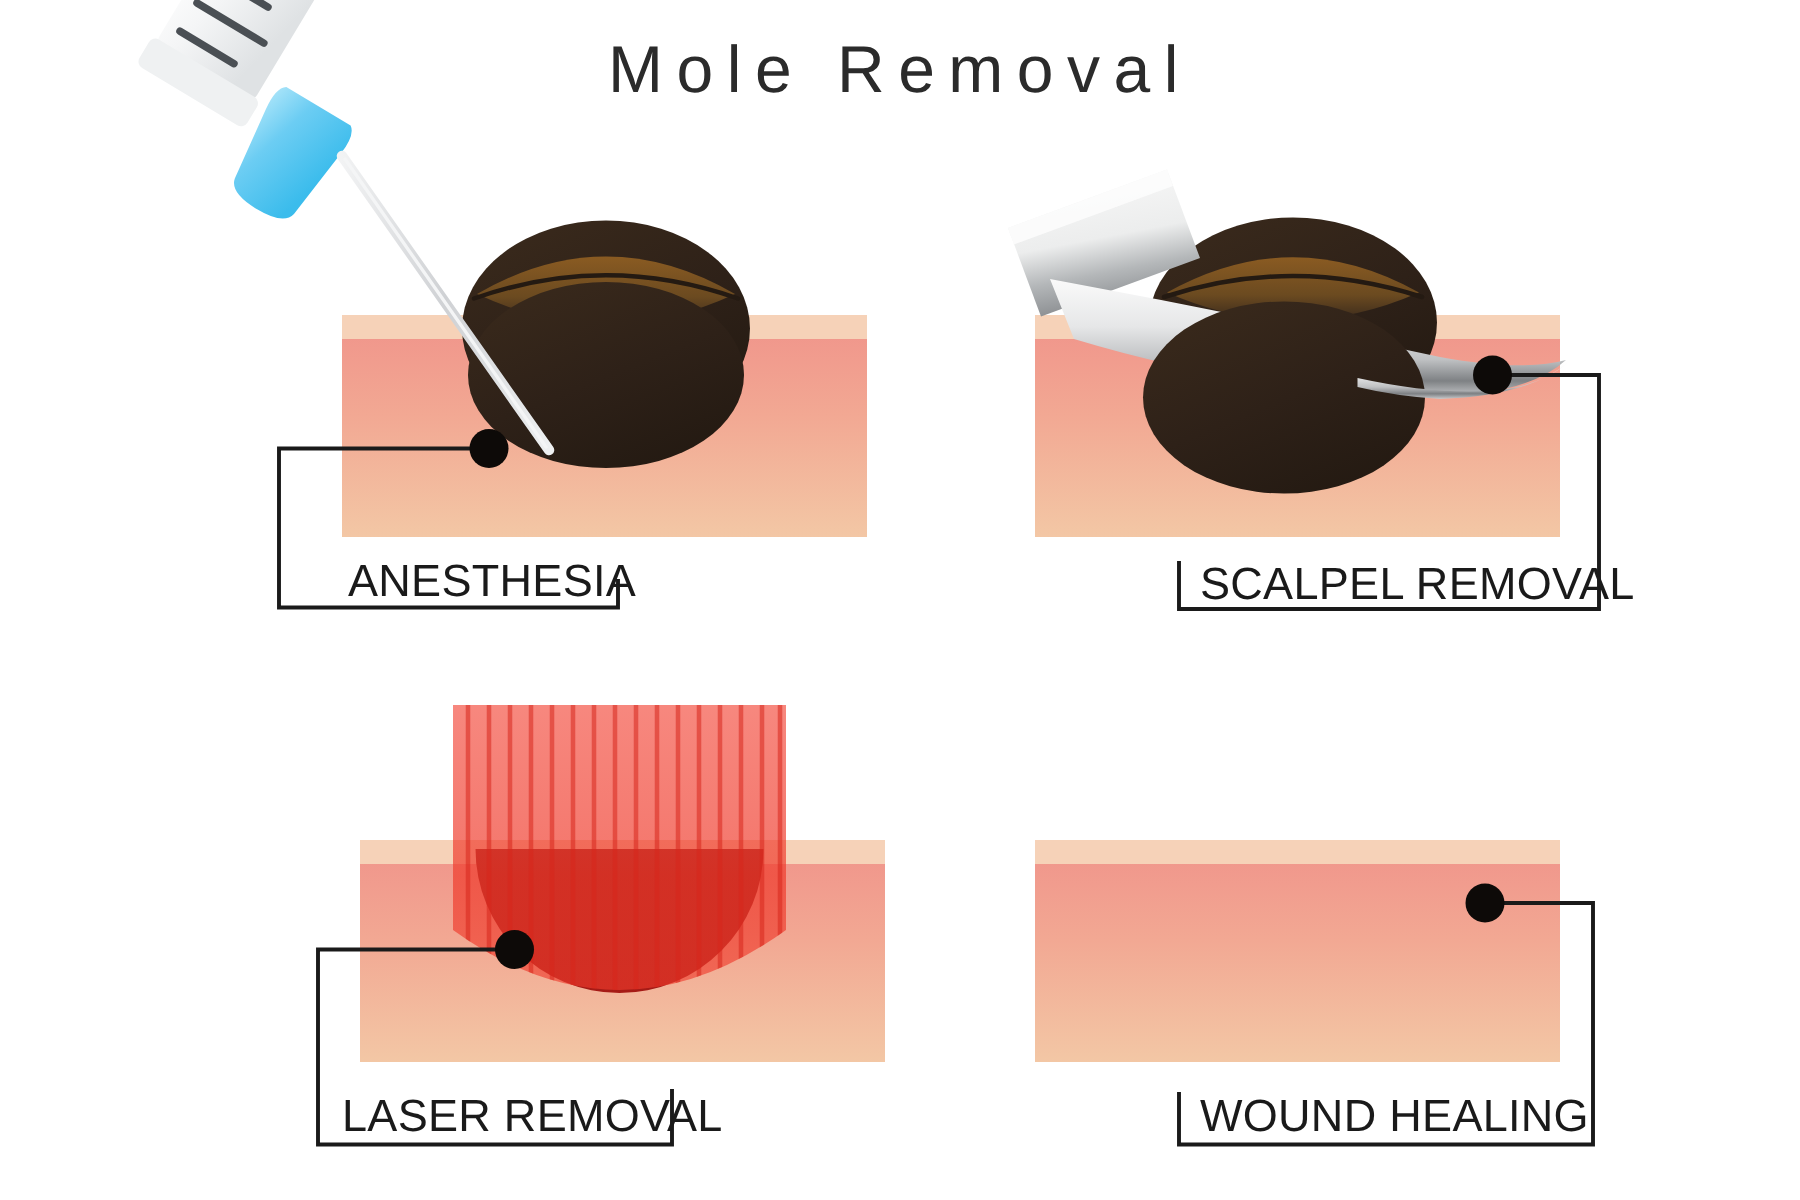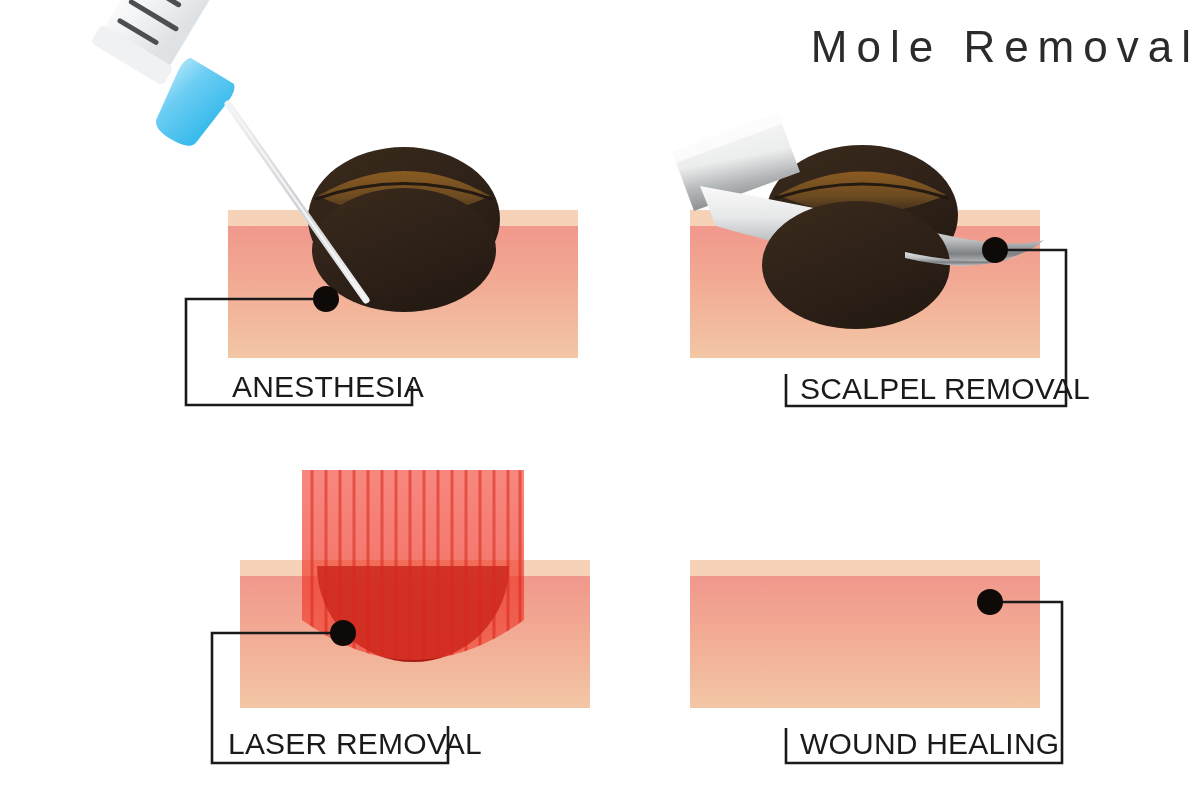--- a/index.html
+++ b/index.html
@@ -18,21 +18,21 @@
     position: relative;
     width: 1200px;
     height: 800px;
     background: #ffffff;
   }
   #title {
     position: absolute;
     left: 0;
     top: 22px;
     width: 1200px;
-    text-align: right;
+    text-align: center;
     font-family: "Liberation Sans", sans-serif;
     font-size: 44px;
     font-weight: 400;
     letter-spacing: 9px;
     color: #2b2b2b;
     white-space: nowrap;
     user-select: none;
   }
   #canvas {
     position: absolute;

